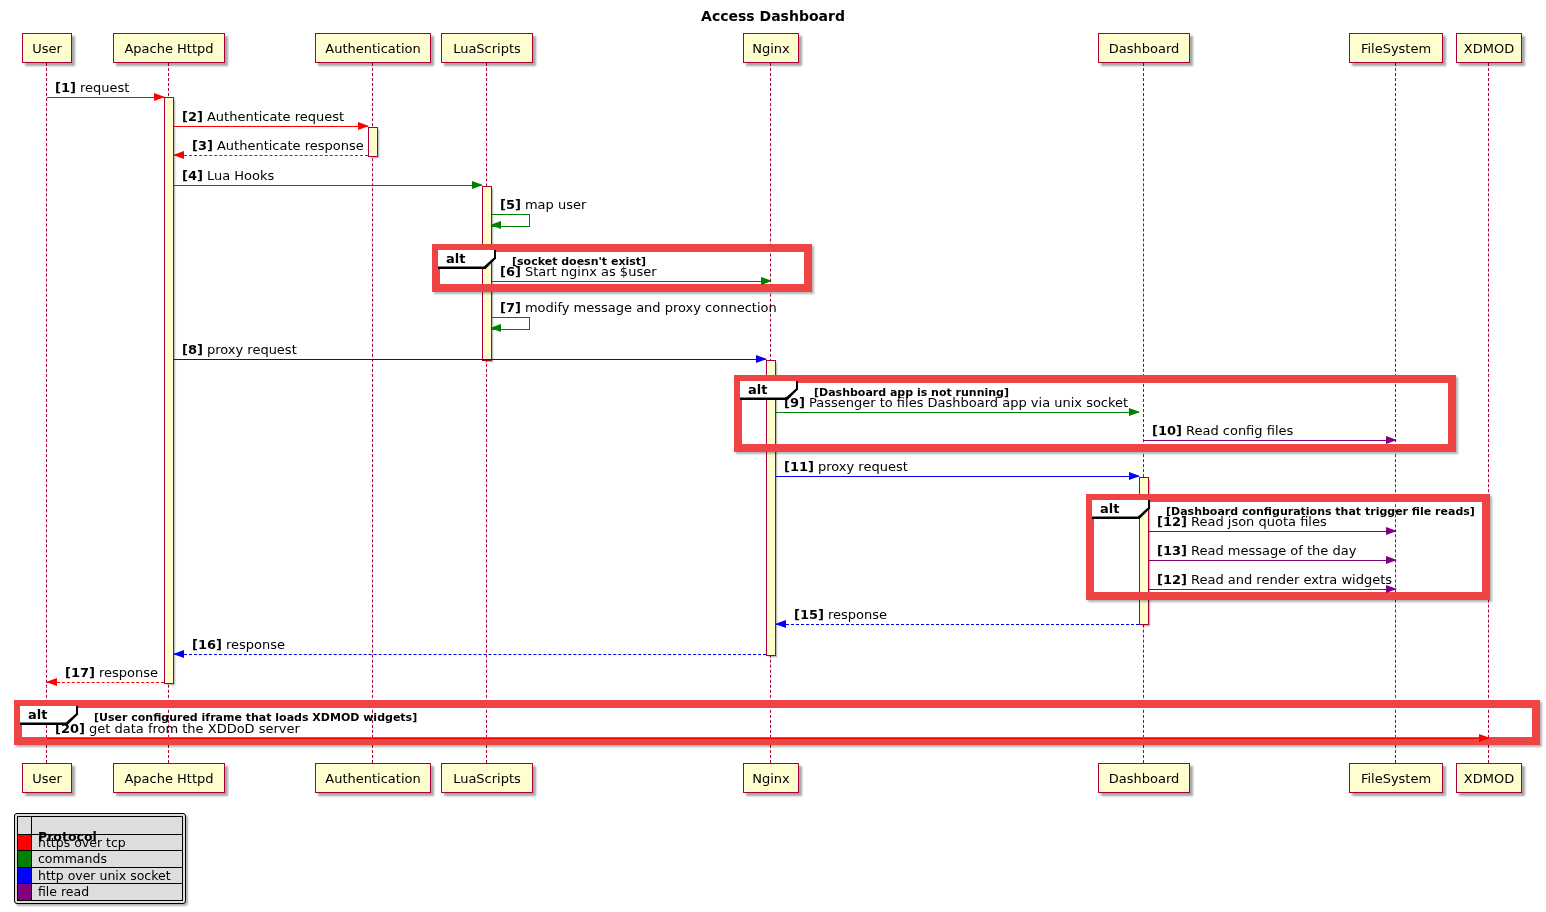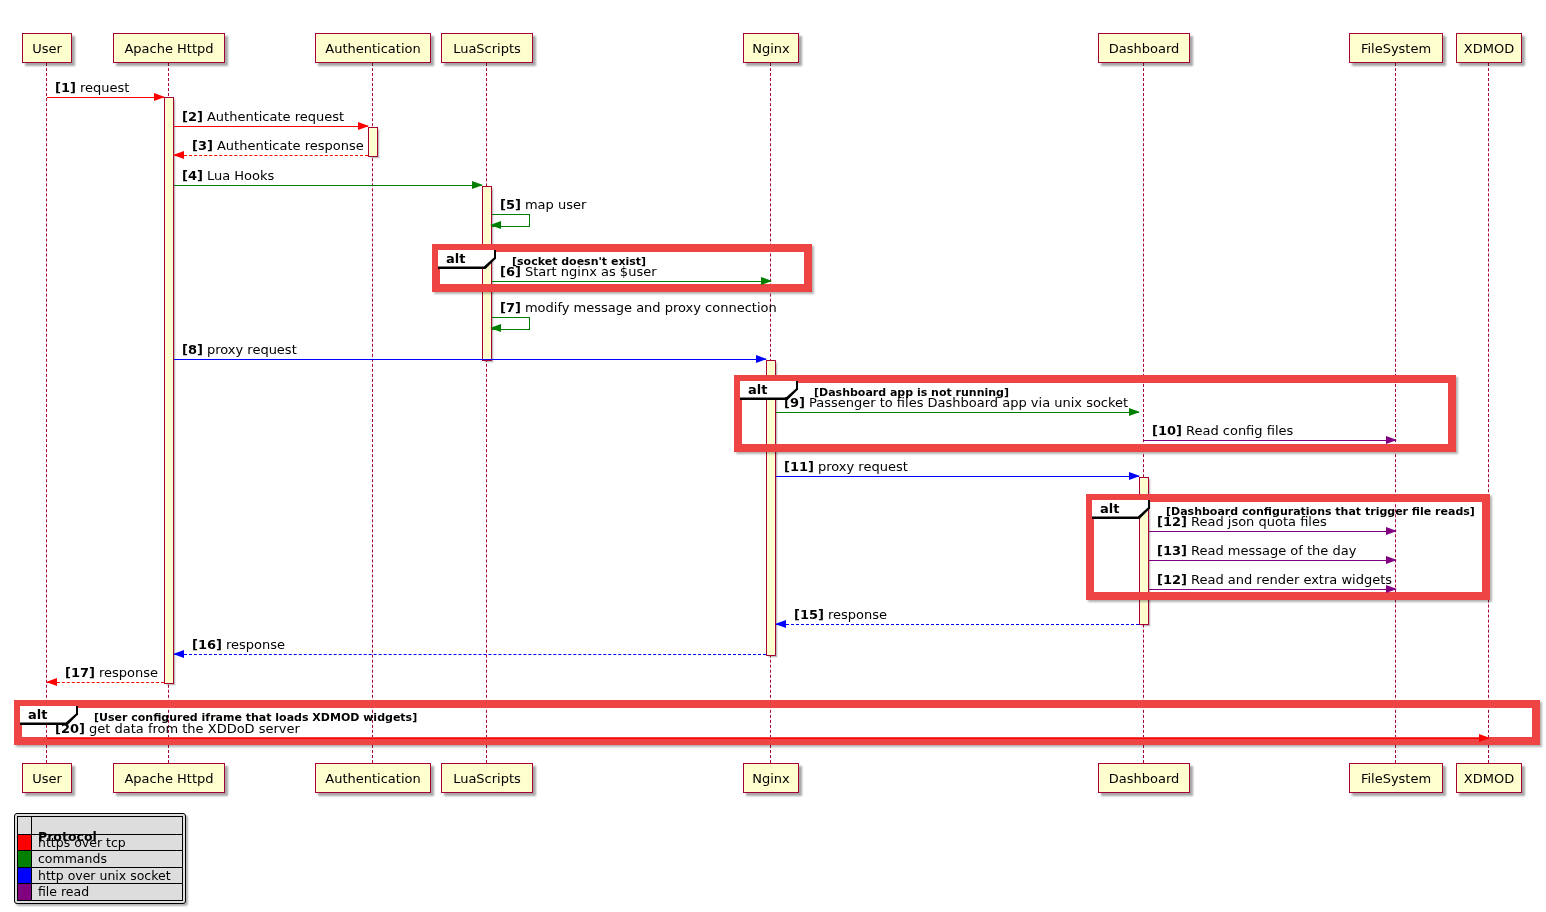--- a/index.html
+++ b/index.html
@@ -60,20 +60,21 @@
   .legend-row:first-child { border-top: none; }
   .legend-swatch { width: 14px; border-right: 1px solid #000; flex: 0 0 14px; }
   .legend-label { padding: 0 6px; font-size: 12.5px; line-height: 15.5px; color: #000; white-space: nowrap; }
   .legend-title { font-weight: bold; margin-top: 12px; }
 </style>
 </head>
 <body>
 
 <div class="canvas">
 
+  <div class="title">Access Dashboard</div>
 
   <div class="lifeline" style="left:46px"></div>
   <div class="lifeline" style="left:168px"></div>
   <div class="lifeline" style="left:372px"></div>
   <div class="lifeline" style="left:486px"></div>
   <div class="lifeline" style="left:770px"></div>
   <div class="lifeline" style="left:1143px"></div>
   <div class="lifeline" style="left:1395px"></div>
   <div class="lifeline" style="left:1488px"></div>
 

